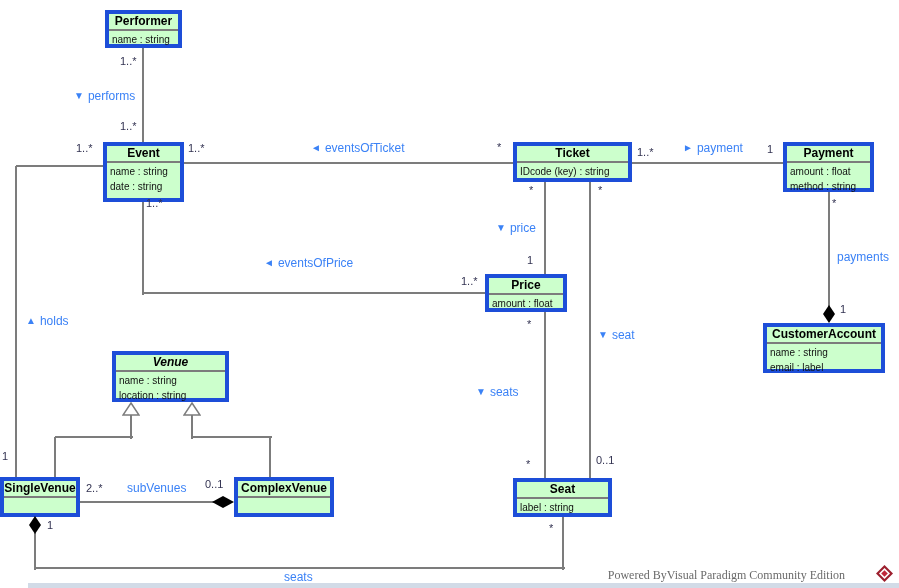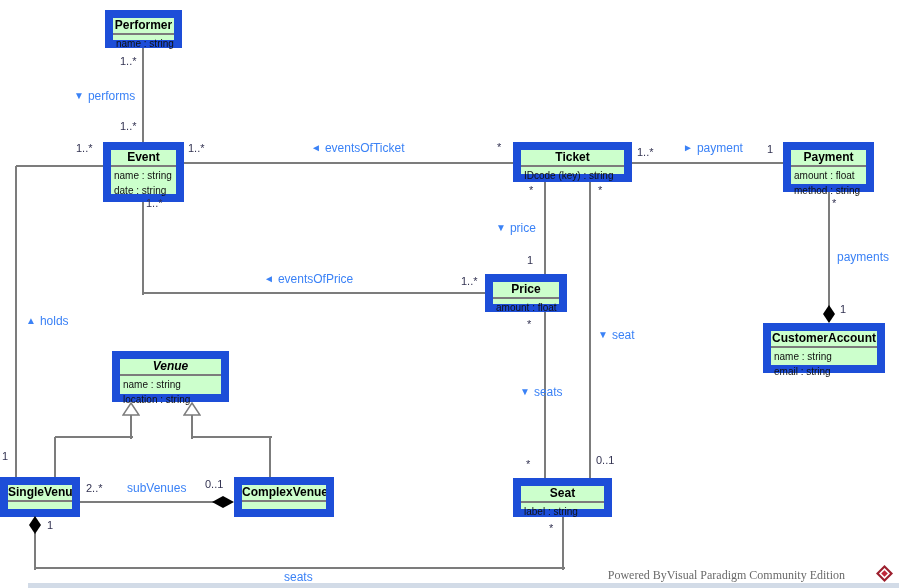--- a/index.html
+++ b/index.html
@@ -1,18 +1,18 @@
 <!DOCTYPE html>
 <html><head>
 <meta charset="utf-8">
 <style>
   html,body{margin:0;padding:0;background:#fff;}
   #canvas{position:relative;width:899px;height:588px;background:#fff;overflow:hidden;
           font-family:"Liberation Sans",sans-serif;}
-  .uml-class{position:absolute;background:#ccffcc;border:8px solid #1d4ed8;box-sizing:border-box;}
+  .uml-class{position:absolute;background:#ccffcc;border:4px solid #1d4ed8;box-sizing:border-box;}
   .uml-class-title{font-weight:bold;font-size:12px;color:#000;text-align:center;
                    border-bottom:2px solid #7c7c7c;height:15px;line-height:15px;overflow:hidden;}
   .uml-class-title.abstract{font-style:italic;}
   .uml-attrs{padding-top:1px;}
   .uml-attr{font-size:10px;line-height:15px;padding-left:3px;color:#111;white-space:nowrap;}
   .edge-seg{position:absolute;background:#7c7c7c;}
   .lbl-mult{position:absolute;font-size:11px;color:#333352;white-space:nowrap;}
   .lbl-role{position:absolute;font-size:12px;color:#3b82f6;white-space:nowrap;}
   .lbl-role .glyph{font-size:10px;margin-right:4px;position:relative;top:-1px;}
   .deco{position:absolute;line-height:0;}
@@ -76,21 +76,21 @@
       <div class="uml-class" style="left: 485px; top: 274px; width: 82px; height: 38px;">
         <div class="uml-class-title">Price</div>
         <div class="uml-attrs">
           <div class="uml-attr">amount : float</div>
         </div>
       </div>
       <div class="uml-class" style="left: 763px; top: 323px; width: 122px; height: 50px;">
         <div class="uml-class-title">CustomerAccount</div>
         <div class="uml-attrs">
           <div class="uml-attr">name : string</div>
-          <div class="uml-attr">email : string</div>
+          <div class="uml-attr">email : label</div>
         </div>
       </div>
       <div class="uml-class" style="left: 112px; top: 351px; width: 117px; height: 51px;">
         <div class="uml-class-title abstract">Venue</div>
         <div class="uml-attrs">
           <div class="uml-attr">name : string</div>
           <div class="uml-attr">location : string</div>
         </div>
       </div>
       <div class="uml-class" style="left: 0px; top: 477px; width: 80px; height: 40px;">
@@ -140,24 +140,24 @@
       <div class="lbl-mult" style="left: 526px; top: 458px;"><span>*</span></div>
       <div class="lbl-mult" style="left: 596px; top: 454px;"><span>0..1</span></div>
       <div class="lbl-mult" style="left: 2px; top: 450px;"><span>1</span></div>
       <div class="lbl-mult" style="left: 86px; top: 482px;"><span>2..*</span></div>
       <div class="lbl-mult" style="left: 205px; top: 478px;"><span>0..1</span></div>
       <div class="lbl-mult" style="left: 47px; top: 519px;"><span>1</span></div>
       <div class="lbl-mult" style="left: 549px; top: 522px;"><span>*</span></div>
       <div class="lbl-role" style="left: 74px; top: 89px;"><span class="glyph">▼</span><span>performs</span></div>
       <div class="lbl-role" style="left: 311px; top: 141px;"><span class="glyph">◄</span><span>eventsOfTicket</span></div>
       <div class="lbl-role" style="left: 683px; top: 141px;"><span class="glyph">►</span><span>payment</span></div>
-      <div class="lbl-role" style="left: 264px; top: 272px;"><span class="glyph">◄</span><span>eventsOfPrice</span></div>
+      <div class="lbl-role" style="left: 264px; top: 256px;"><span class="glyph">◄</span><span>eventsOfPrice</span></div>
       <div class="lbl-role" style="left: 496px; top: 221px;"><span class="glyph">▼</span><span>price</span></div>
       <div class="lbl-role" style="left: 598px; top: 328px;"><span class="glyph">▼</span><span>seat</span></div>
-      <div class="lbl-role" style="left: 520px; top: 385px;"><span class="glyph">▼</span><span>seats</span></div>
+      <div class="lbl-role" style="left: 476px; top: 385px;"><span class="glyph">▼</span><span>seats</span></div>
       <div class="lbl-role" style="left: 26px; top: 314px;"><span class="glyph">▲</span><span>holds</span></div>
       <div class="lbl-role" style="left: 127px; top: 481px;"><span>subVenues</span></div>
       <div class="lbl-role" style="left: 837px; top: 250px;"><span>payments</span></div>
       <div class="lbl-role" style="left: 284px; top: 570px;"><span>seats</span></div>
     </div>
   <div class="footer-text">Powered ByVisual Paradigm Community Edition</div>
   <div class="vp-logo">
     <svg width="17" height="17" viewBox="0 0 17 17">
       <polygon points="8.5,0 17,8.5 8.5,17 0,8.5" fill="#9c1f2e"></polygon>
       <polygon points="8.5,3 14,8.5 8.5,14 3,8.5" fill="#ffffff"></polygon>

